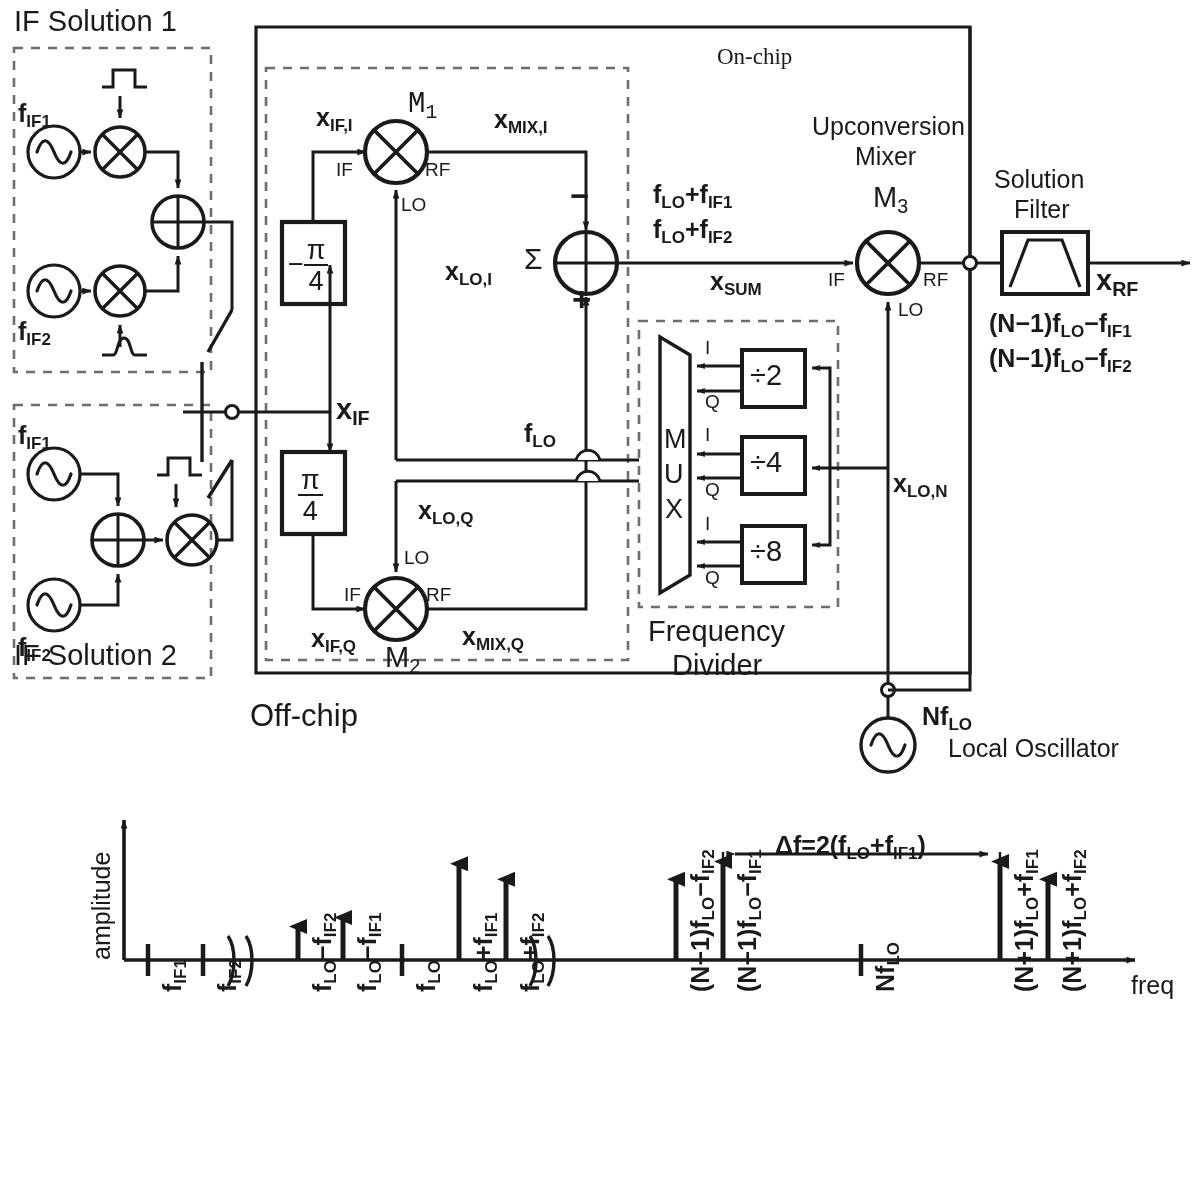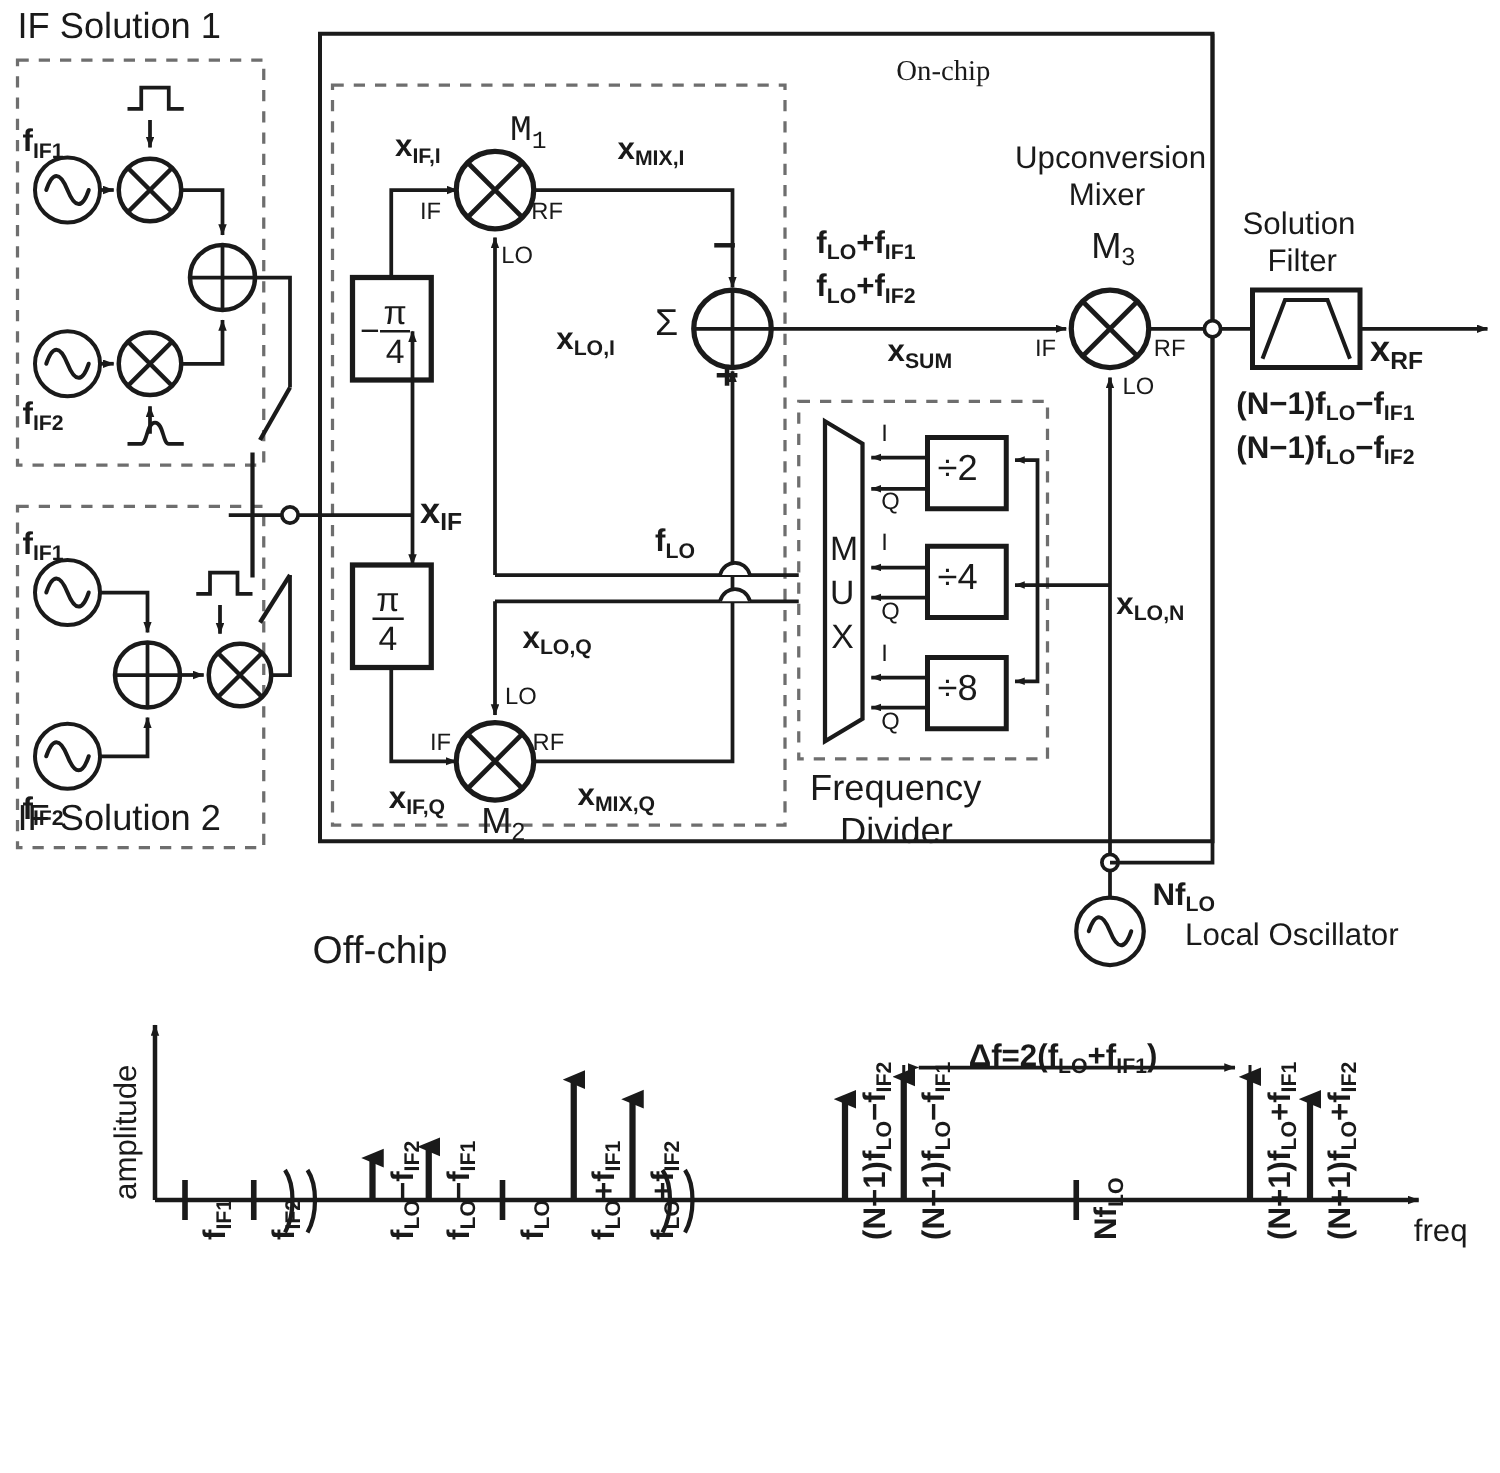--- a/index.html
+++ b/index.html
@@ -206,21 +206,21 @@
         <path d="M723,960 L723,861.44" stroke="#1a1a1a" stroke-width="5" fill="none" marker-end="url(#ahspec)"></path>
         <path d="M861,944 L861,976" stroke="#1a1a1a" stroke-width="4.5"></path>
         <path d="M1000,960 L1000,861.44" stroke="#1a1a1a" stroke-width="5" fill="none" marker-end="url(#ahspec)"></path>
         <path d="M1048,960 L1048,879.36" stroke="#1a1a1a" stroke-width="5" fill="none" marker-end="url(#ahspec)"></path>
       </g>
 </svg>
 
 <div class="lbl big" style="left:14px;top:6px;">IF Solution 1</div>
 <div class="lbl big" style="left:14px;top:640px;">IF Solution 2</div>
 <div class="lbl big" style="left:717px;top:45px;font-size:23px;font-family:Liberation Serif, serif;">On-chip</div>
-<div class="lbl big" style="left:250px;top:700px;font-size:31px;margin-top:44px;">Off-chip</div>
+<div class="lbl big" style="left:250px;top:700px;font-size:31px;">Off-chip</div>
 <div class="lbl big" style="left:648px;top:616px;">Frequency</div>
 <div class="lbl big" style="left:672px;top:650px;">Divider</div>
 <div class="lbl med" style="left:812px;top:113px;">Upconversion</div>
 <div class="lbl med" style="left:855px;top:143px;">Mixer</div>
 <div class="lbl med" style="left:994px;top:166px;">Solution</div>
 <div class="lbl med" style="left:1014px;top:196px;">Filter</div>
 <div class="lbl med" style="left:948px;top:735px;">Local Oscillator</div>
 
 <div class="lbl med bold" style="left:18px;top:100px;">
   <span>f</span><span class="sub">IF1</span>

